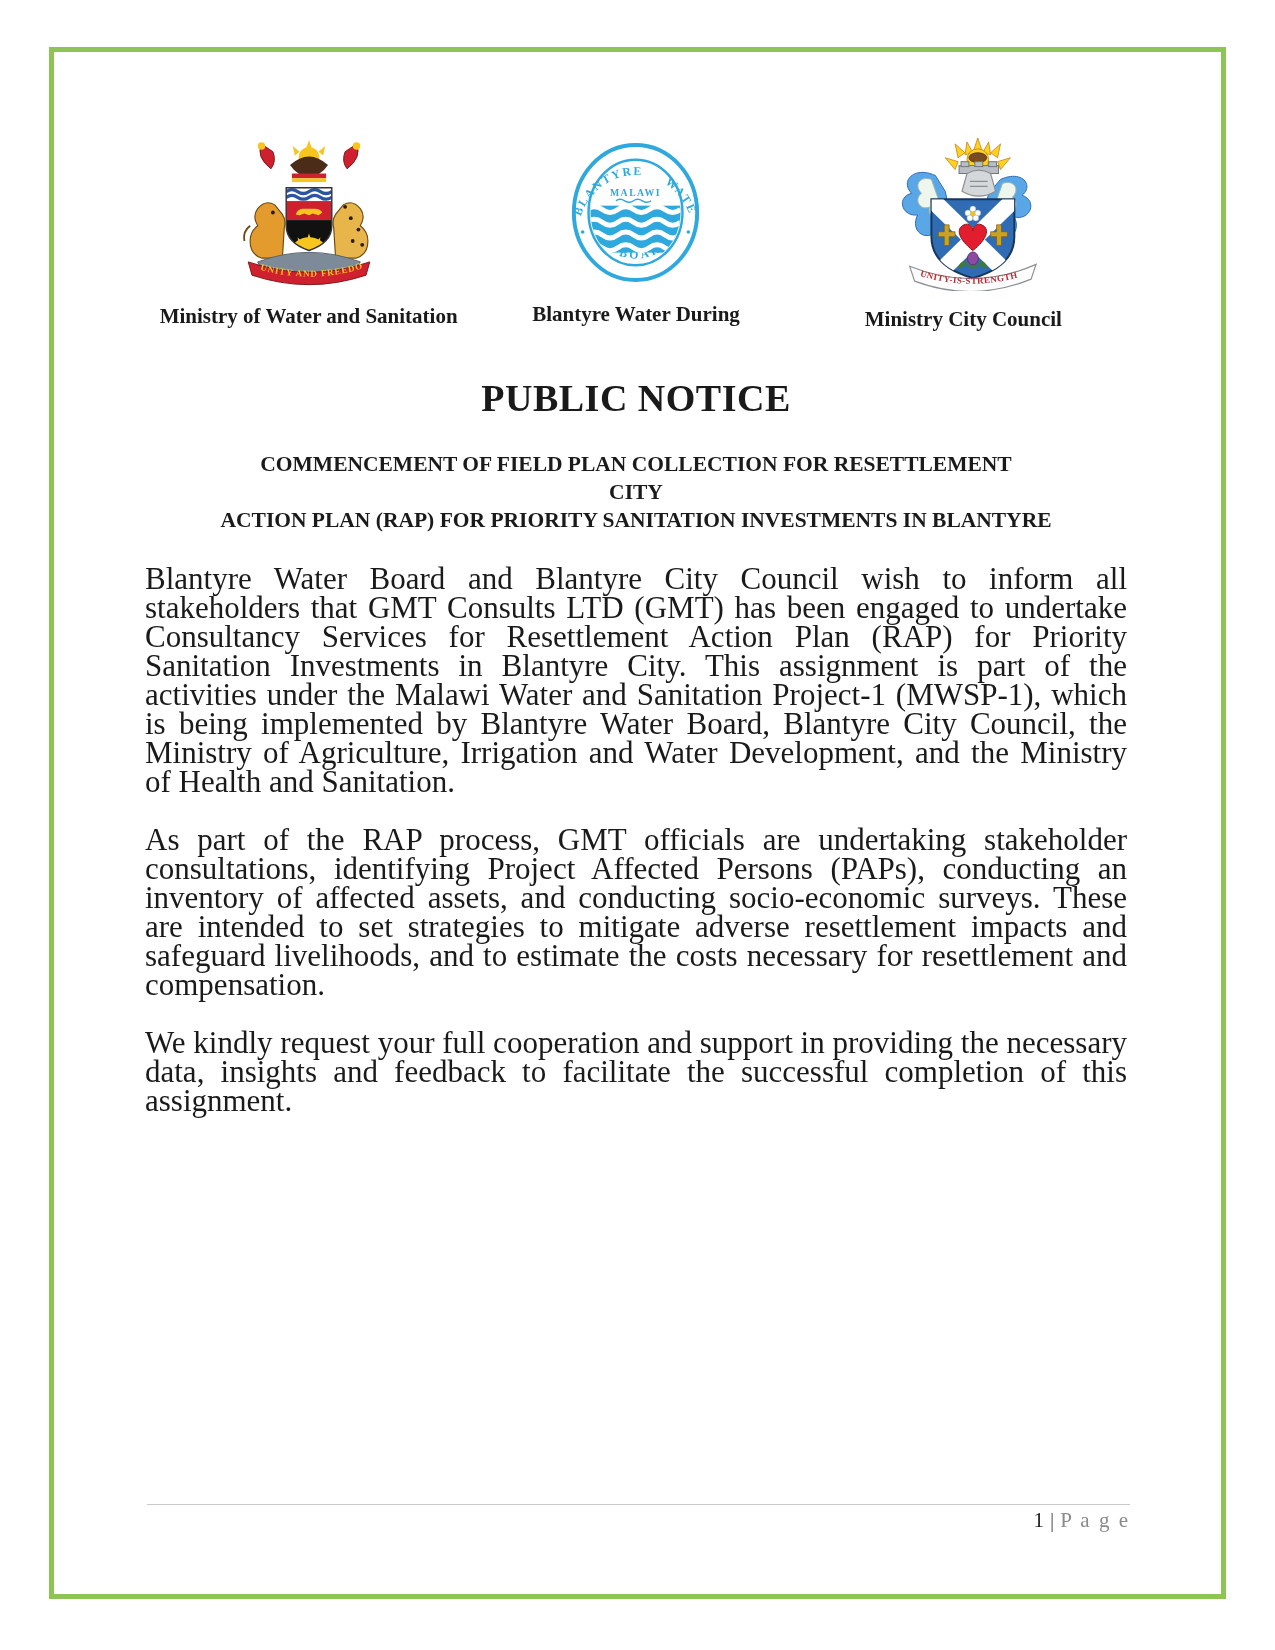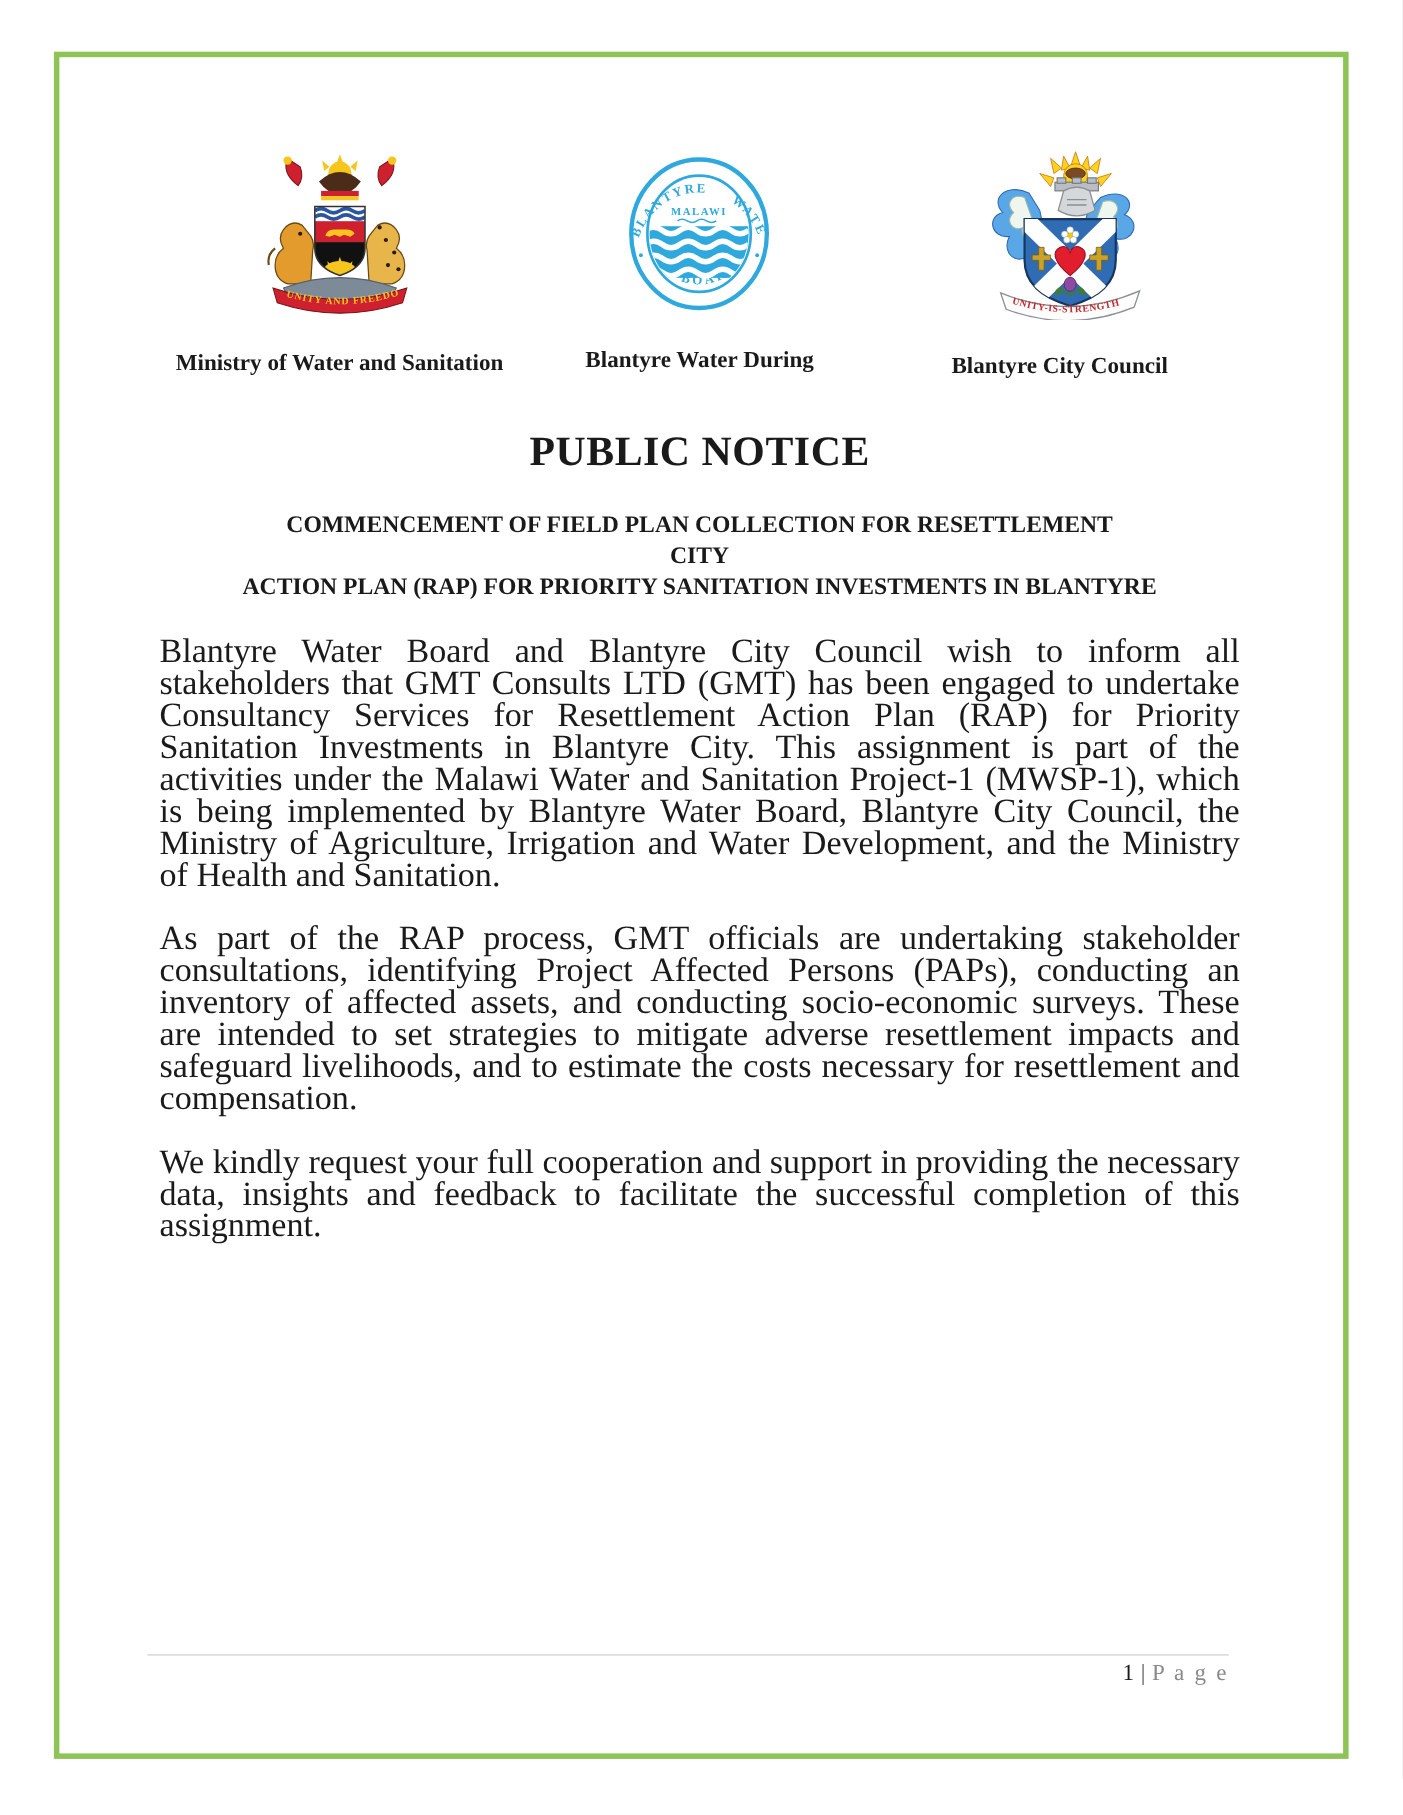--- a/index.html
+++ b/index.html
@@ -21,21 +21,21 @@
   }
   .content {
     position:absolute;
     left:145px; top:136px; width:982px;
   }
   
   .org-header { display:flex; align-items:flex-start; }
   .org { flex:1 1 0; text-align:center; }
   .org svg { display:inline-block; }
   .org-label {
-    margin-top:24px;
+    margin-top:12px;
     font-weight:bold;
     font-size:21px;
     white-space:nowrap;
   }
   .notice-title {
     margin-top:44px;
     text-align:center;
     font-size:38px;
     font-weight:bold;
     letter-spacing:0.5px;
@@ -56,21 +56,21 @@
   }
   .body-text p:last-child { margin-bottom:0; }
   .email-link {
     color:var(--link-color,#538099);
     text-decoration:underline;
     cursor:pointer;
   }
   
   .footer {
     position:absolute;
-    left:134px; width:983px; top:1504px;
+    left:147px; width:983px; top:1504px;
   }
   .footer-rule { border-top:1.5px solid #c9c9c9; }
   .footer-text {
     margin-top:3px;
     text-align:right;
     font-size:21px;
     color:#8a8a8a;
   }
   .footer-num { color:#1a1a1a; }
   .footer-sep { color:#555; margin:0 6px; }
@@ -235,21 +235,21 @@
             <ellipse cx="90" cy="124" rx="5.5" ry="6.5" fill="#8e4a9e" stroke="#5c2a6c" stroke-width="0.8"></ellipse>
             <path d="M84,129 q6,5 12,0 l-2,5 h-8 z" fill="#3f7a3a"></path>
             <path d="M82,126 q-6,2 -7,8 q7,0 9,-5 z M98,126 q6,2 7,8 q-7,0 -9,-5 z" fill="#3f7a3a"></path>
           </g>
 
           <path d="M26,132 q64,26 128,-2 l-5,15 q-59,24 -118,2 z" fill="#fdfdfd" stroke="#8a8f94" stroke-width="1.2"></path>
           <text font-size="9" font-weight="bold" fill="#c1272d" letter-spacing="0.5" font-family="Liberation Serif, serif">
             <textPath href="#bccRibbonPath" startOffset="2%">UNITY-IS-STRENGTH</textPath>
           </text>
         </svg>
-        <div class="org-label">Blantyre City Council</div>
+        <div class="org-label">Ministry City Council</div>
       </div>
     </div>
 
     <h1 class="notice-title">PUBLIC NOTICE</h1>
 
     <h2 class="notice-subtitle">
       <div>COMMENCEMENT OF FIELD PLAN COLLECTION FOR RESETTLEMENT</div>
       <div>CITY</div>
       <div>ACTION PLAN (RAP) FOR PRIORITY SANITATION INVESTMENTS IN BLANTYRE</div>
     </h2>

